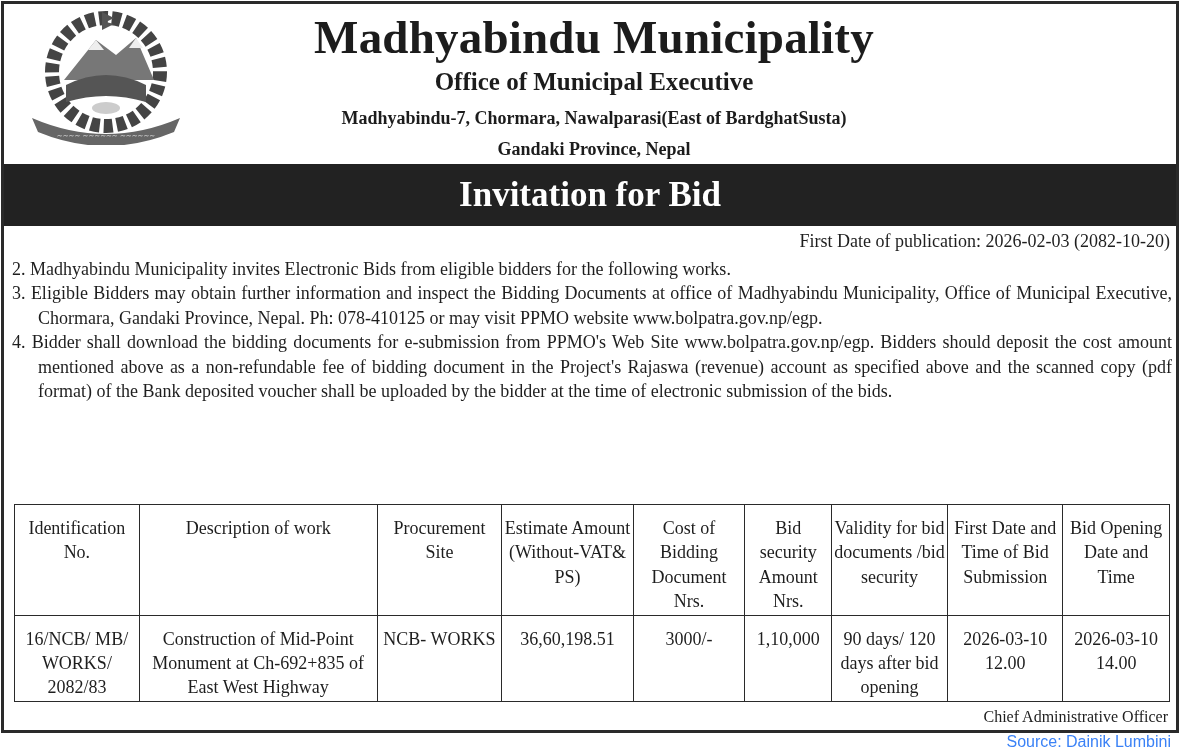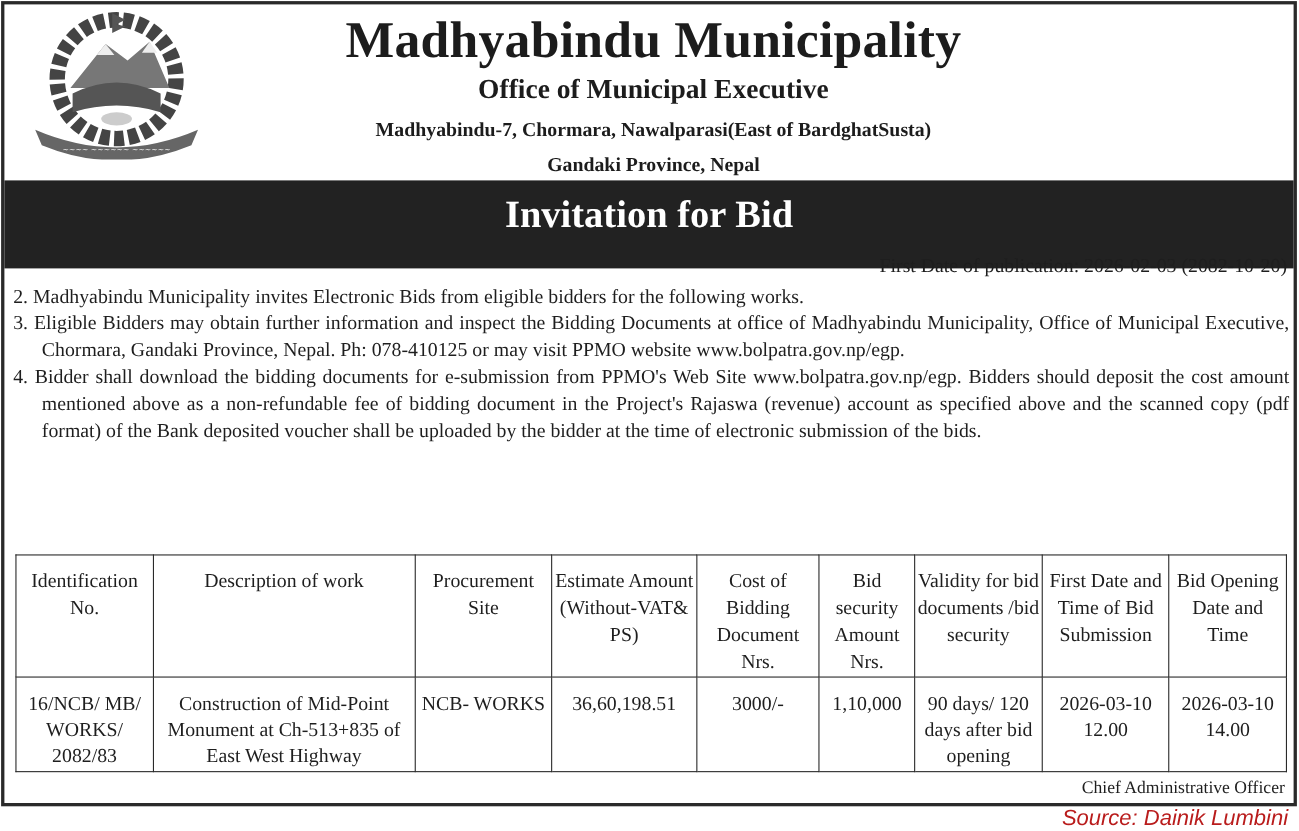--- a/index.html
+++ b/index.html
@@ -10,33 +10,33 @@
   .header { position: absolute; left: 0; top: 0; width: 1172px; height: 160px; }
   .logo { position: absolute; left: 22px; top: 6px; width: 160px; height: 135px; }
   .title { position: absolute; left: 0; width: 1180px; text-align: center; top: 6px;
            font-size: 47px; font-weight: bold; letter-spacing: 0.2px; color: #1c1c1c; }
   .subtitle { position: absolute; left: 0; width: 1180px; text-align: center; top: 64px;
               font-size: 25px; font-weight: bold; color: #1c1c1c; }
   .address { position: absolute; left: 0; width: 1180px; text-align: center; top: 104px;
              font-size: 18px; font-weight: bold; color: #1c1c1c; }
   .province { position: absolute; left: 0; width: 1180px; text-align: center; top: 135px;
               font-size: 18px; font-weight: bold; color: #1c1c1c; }
-  .banner { position: absolute; left: 0; top: 160px; width: 1172px; height: 80px;
+  .banner { position: absolute; left: 0; top: 160px; width: 1172px; height: 62px;
             background: #222222; color: #ffffff; text-align: center;
             font-size: 35px; font-weight: bold; line-height: 62px; }
   .pubdate { position: absolute; right: 6px; top: 227px; font-size: 18px; }
   .paras { position: absolute; left: 8px; top: 253px; width: 1160px; font-size: 18px; line-height: 24.4px; }
   .para { padding-left: 26px; text-indent: -26px; text-align: justify; }
   .tbl { position: absolute; left: 10px; top: 500px; width: 1156px; border-collapse: collapse;
          font-size: 18px; line-height: 24.4px; }
   .tbl th, .tbl td { border: 1.5px solid #2a2a2a; text-align: center; vertical-align: top;
                      font-weight: normal; padding: 11px 2px 1px 2px; }
   .signature { position: absolute; right: 8px; top: 704px; font-size: 16px; }
   .source { position: absolute; right: 10px; top: 733px; font-family: "Liberation Sans", sans-serif;
-            font-style: italic; font-size: 20px; color: #b91c1c; }
+            font-size: 16px; color: #3b82f6; }
   .watermark { position: absolute; pointer-events: none; opacity: 0.13; }
 </style>
 </head>
 <body>
 
 <svg class="watermark" style="left:250px;top:430px;" width="220" height="200" viewBox="0 0 220 200">
   <polygon points="30,190 60,60 90,190" fill="#2fa57a"></polygon>
   <text x="80" y="110" font-family="Liberation Sans, sans-serif" font-size="70" font-weight="bold" fill="#3a6bd0" transform="rotate(-35 110 100)">SU</text>
 </svg>
 
@@ -79,21 +79,21 @@
         <th style="width:100px">Cost of Bidding Document Nrs.</th>
         <th style="width:76px">Bid security Amount Nrs.</th>
         <th style="width:104px">Validity for bid documents /bid security</th>
         <th style="width:103px">First Date and Time of Bid Submission</th>
         <th style="width:95px">Bid Opening Date and Time</th>
       </tr>
     </thead>
     <tbody>
       <tr>
         <td>16/NCB/ MB/ WORKS/ 2082/83</td>
-        <td>Construction of Mid-Point Monument at Ch-513+835 of East West Highway</td>
+        <td>Construction of Mid-Point Monument at Ch-692+835 of East West Highway</td>
         <td>NCB- WORKS</td>
         <td>36,60,198.51</td>
         <td>3000/-</td>
         <td>1,10,000</td>
         <td>90 days/ 120 days after bid opening</td>
         <td>2026-03-10 12.00</td>
         <td>2026-03-10 14.00</td>
       </tr>
     </tbody>
   </table>

